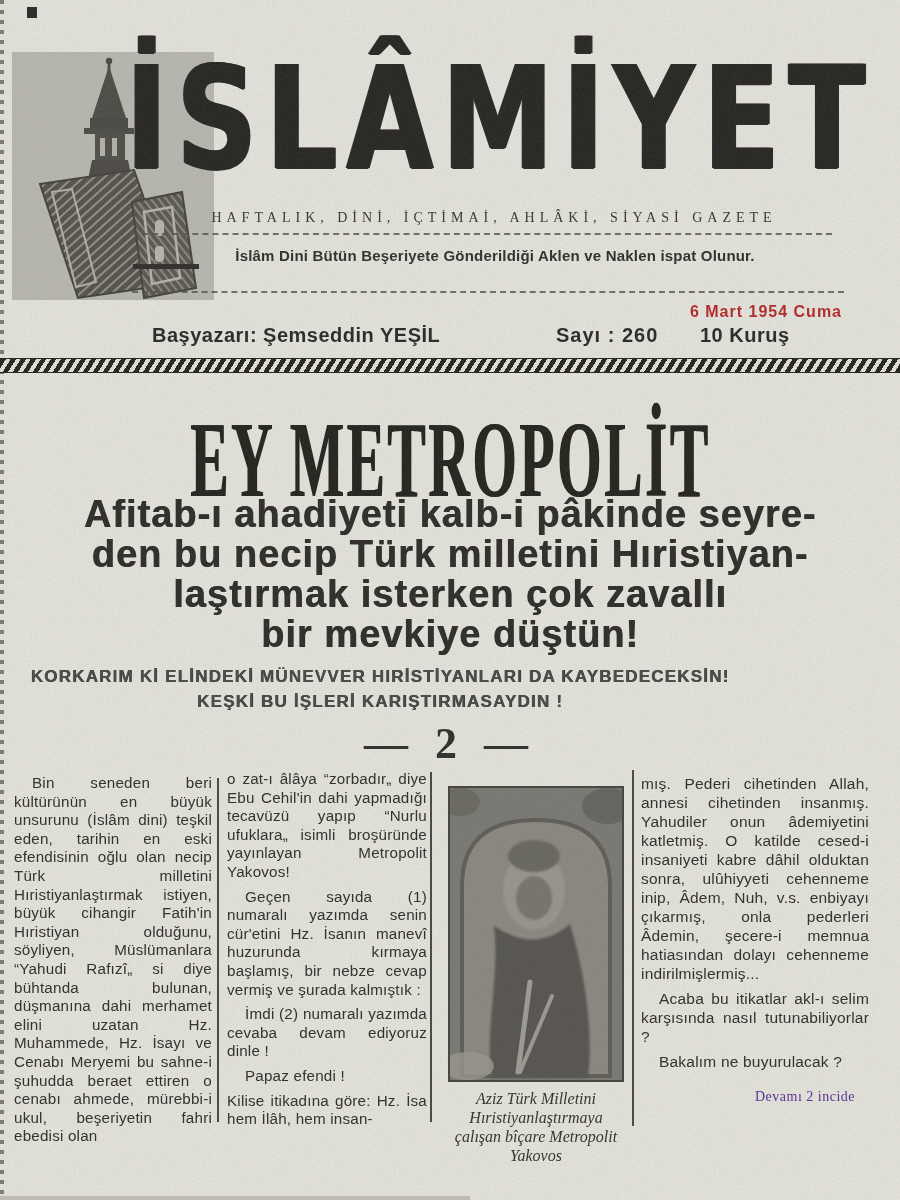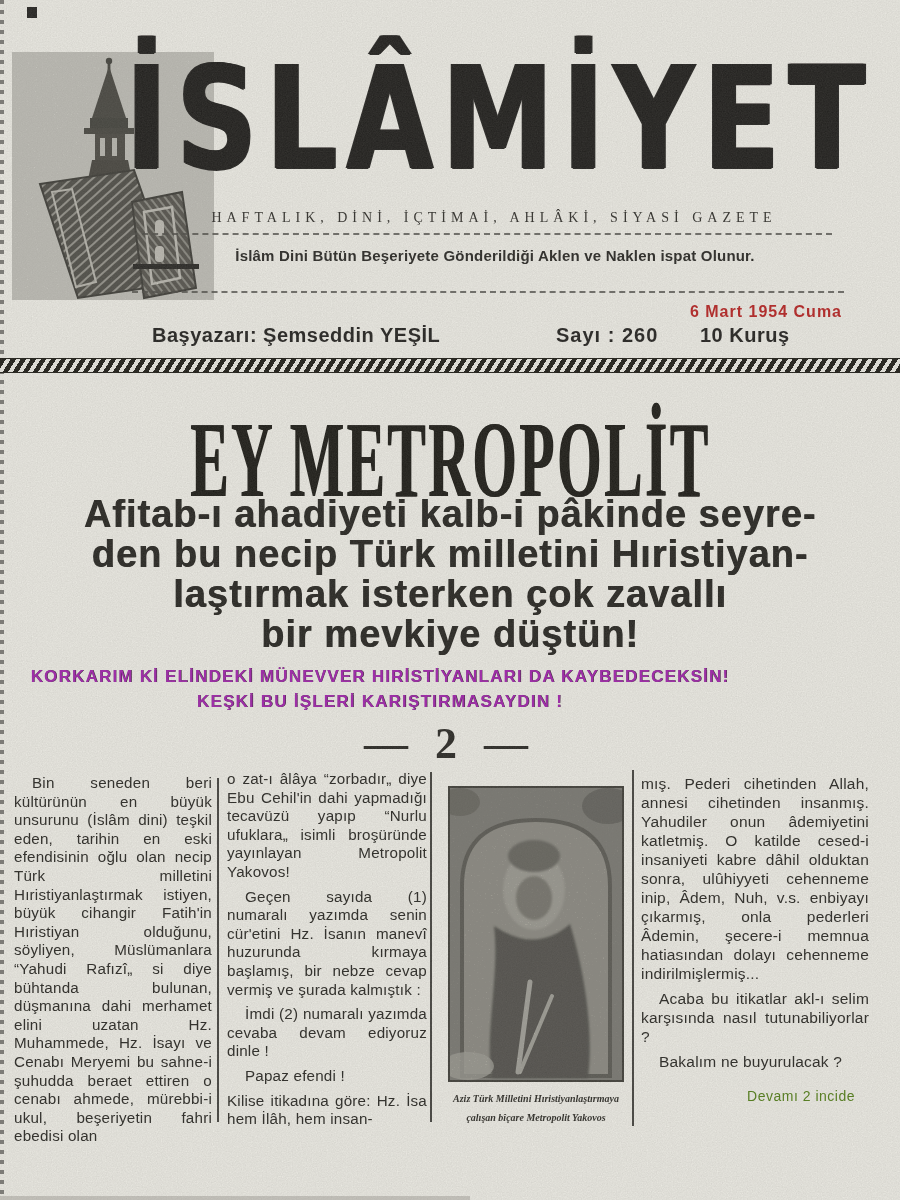--- a/index.html
+++ b/index.html
@@ -62,21 +62,21 @@
     transform:scale(.8,1.5);transform-origin:top center;
     text-shadow:.8px 0 0 #15140f;
   }
   .deck{
     position:absolute;left:0;top:494px;width:900px;text-align:center;white-space:pre-line;
     font-weight:bold;font-size:38px;line-height:40px;letter-spacing:1px;color:#201f1b;
     text-shadow:.6px 0 0 #201f1b;
   }
   .kicker{
     position:absolute;left:0;width:760px;text-align:center;font-weight:bold;
-    font-size:17px;letter-spacing:1.2px;color:#a21caf;white-space:nowrap;
+    font-size:17px;letter-spacing:1.2px;color:#404040;white-space:nowrap;
     text-shadow:.4px 0 0 #1e1d19;
   }
   .k1{top:667px;}
   .k2{top:692px;}
   .section-number{
     position:absolute;left:0;top:718px;width:900px;text-align:center;
     font-family:"Liberation Serif",serif;font-size:44px;font-weight:bold;
     letter-spacing:8px;color:#23221e;
   }
 
@@ -89,26 +89,26 @@
   .col2{left:227px;top:770px;width:200px;}
   .col4{left:641px;top:774px;width:228px;font-size:15.5px;line-height:19px;}
   .vrule{position:absolute;width:2px;background:#201f1b;opacity:.85;}
   .vr1{left:217px;top:778px;height:344px;}
   .vr2{left:430px;top:772px;height:350px;}
   .vr3{left:632px;top:770px;height:356px;}
   .photo-col{position:absolute;left:440px;top:786px;width:192px;margin:0;}
   .photo{display:block;margin:0 auto;}
   .photo-col figcaption{
     margin-top:7px;text-align:center;white-space:pre-line;
-    font-family:"Liberation Serif",serif;font-style:italic;font-weight:bold;
-    font-size:10px;line-height:19px;color:#262520;
+    font-family:"Liberation Serif",serif;font-style:italic;font-weight:normal;
+    font-size:16px;line-height:19px;color:#262520;
   }
   .continuation{
     margin-top:16px;text-align:right;padding-right:14px;
-    font-family:Liberation Sans, sans-serif;font-size:14px;color:#4d7c0f;letter-spacing:.5px;
+    font-family:Liberation Serif, serif;font-size:14px;color:#4c1d95;letter-spacing:.5px;
   }
 </style>
 </head>
 <body>
 
 <div class="page">
 
   <div class="left-edge"></div>
   <div class="corner-mark"></div>
 

